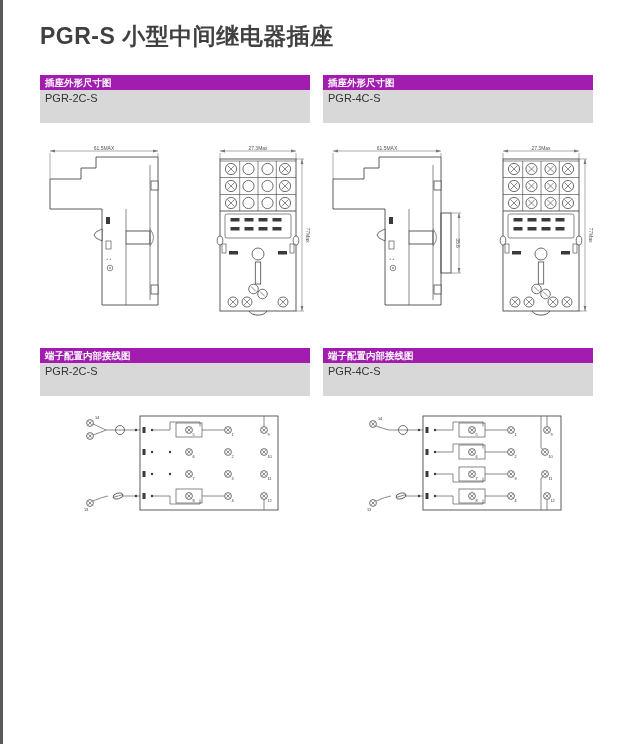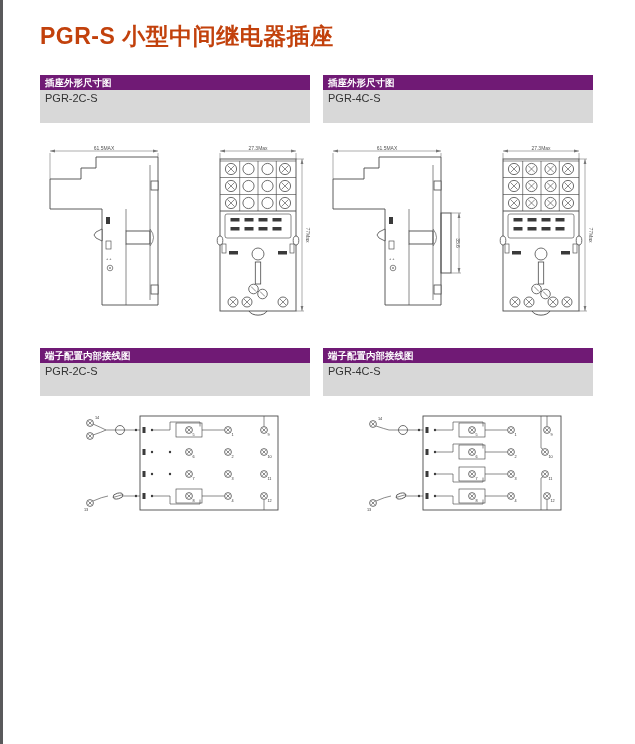--- a/index.html
+++ b/index.html
@@ -4,26 +4,26 @@
 <style>
   html,body{margin:0;padding:0;}
   body{
     width:635px;height:744px;position:relative;background:#ffffff;
     font-family:"Liberation Sans","DejaVu Sans",sans-serif;overflow:hidden;
   }
   .page-edge{position:absolute;left:0;top:0;width:3px;height:744px;background:#59595b;}
   .content{position:absolute;left:40px;top:0;width:553px;}
   h1.title{
     margin:22px 0 0 0;font-size:23px;line-height:28px;font-weight:bold;
-    color:#c2410c;letter-spacing:0.5px;
+    color:#404040;letter-spacing:0.5px;
   }
   .grid{display:flex;gap:13px;margin-top:25px;}
   .col{width:270px;}
   .bar-red{
-    height:15px;background:#701a75;color:#ffffff;font-size:9.5px;font-weight:bold;
+    height:15px;background:#a21caf;color:#ffffff;font-size:9.5px;font-weight:bold;
     line-height:15px;padding-left:5px;box-sizing:border-box;
   }
   .bar-gray{
     height:33px;background:#d8d8d8;color:#333333;font-size:11px;
     line-height:17px;padding-left:5px;box-sizing:border-box;
   }
   .outline-box{height:211px;}
   .outline-box svg{display:block;margin-top:14px;}
   .wiring-box{height:130px;}
   .wiring-box svg{display:block;margin-top:10px;}

